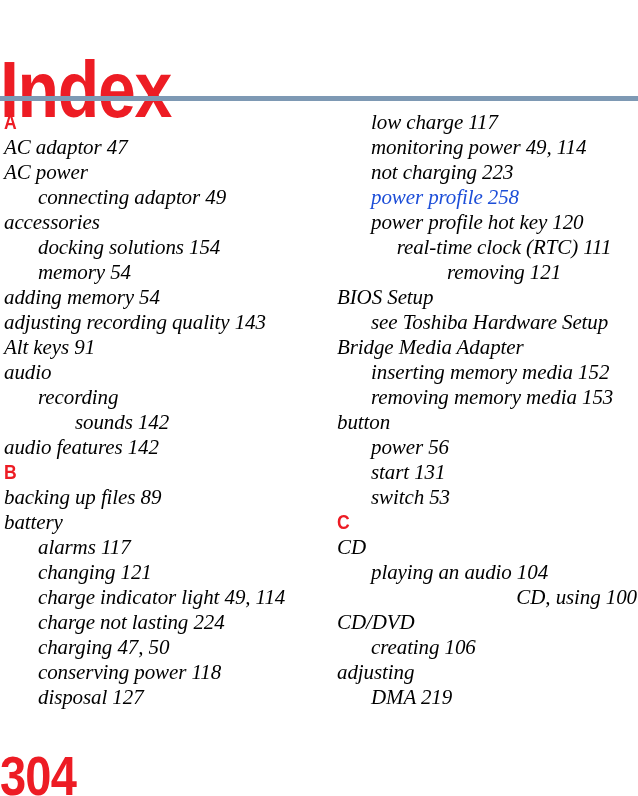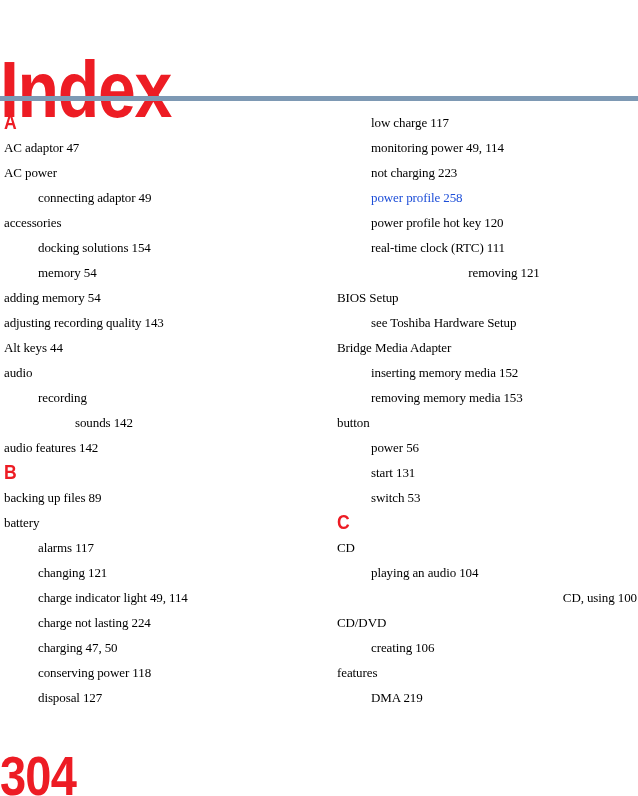--- a/index.html
+++ b/index.html
@@ -42,26 +42,27 @@
   
   .index-column {
     position: absolute;
     top: 110px;
     width: 300px;
   }
   #column-left  { left: 4px; }
   #column-right { left: 337px; }
 
   .index-entry {
-    font-size: 13px;
+    font-size: 21px;
     line-height: 25px;
     height: 25px;
     color: #000000;
     white-space: nowrap;
     letter-spacing: -0.1px;
+    font-style: italic;
   }
   .lvl-0 { padding-left: 0px; }
   .lvl-1 { padding-left: 34px; }
   .lvl-2 { padding-left: 71px; }
 
   .section-letter {
     font-family: "Liberation Sans Narrow", "Liberation Sans", sans-serif;
     font-weight: 700;
     font-size: 20px;
     line-height: 25px;
@@ -96,21 +97,21 @@
 <div id="column-left" class="index-column">
     <div class="section-letter lvl-0" style="color: rgb(237, 28, 36);">A</div>
     <div class="index-entry lvl-0" style="color: rgb(0, 0, 0);">AC adaptor 47</div>
     <div class="index-entry lvl-0" style="color: rgb(0, 0, 0);">AC power</div>
     <div class="index-entry lvl-1" style="color: rgb(0, 0, 0);">connecting adaptor 49</div>
     <div class="index-entry lvl-0" style="color: rgb(0, 0, 0);">accessories</div>
     <div class="index-entry lvl-1" style="color: rgb(0, 0, 0);">docking solutions 154</div>
     <div class="index-entry lvl-1" style="color: rgb(0, 0, 0);">memory 54</div>
     <div class="index-entry lvl-0" style="color: rgb(0, 0, 0);">adding memory 54</div>
     <div class="index-entry lvl-0" style="color: rgb(0, 0, 0);">adjusting recording quality 143</div>
-    <div class="index-entry lvl-0" style="color: rgb(0, 0, 0);">Alt keys 44</div>
+    <div class="index-entry lvl-0" style="color: rgb(0, 0, 0);">Alt keys 91</div>
     <div class="index-entry lvl-0" style="color: rgb(0, 0, 0);">audio</div>
     <div class="index-entry lvl-1" style="color: rgb(0, 0, 0);">recording</div>
     <div class="index-entry lvl-2" style="color: rgb(0, 0, 0);">sounds 142</div>
     <div class="index-entry lvl-0" style="color: rgb(0, 0, 0);">audio features 142</div>
     <div class="section-letter lvl-0" style="color: rgb(237, 28, 36);">B</div>
     <div class="index-entry lvl-0" style="color: rgb(0, 0, 0);">backing up files 89</div>
     <div class="index-entry lvl-0" style="color: rgb(0, 0, 0);">battery</div>
     <div class="index-entry lvl-1" style="color: rgb(0, 0, 0);">alarms 117</div>
     <div class="index-entry lvl-1" style="color: rgb(0, 0, 0);">changing 121</div>
     <div class="index-entry lvl-1" style="color: rgb(0, 0, 0);">charge indicator light 49, 114</div>
@@ -119,34 +120,34 @@
     <div class="index-entry lvl-1" style="color: rgb(0, 0, 0);">conserving power 118</div>
     <div class="index-entry lvl-1" style="color: rgb(0, 0, 0);">disposal 127</div>
   </div>
 
 <div id="column-right" class="index-column">
     <div class="index-entry lvl-1" style="color: rgb(0, 0, 0);">low charge 117</div>
     <div class="index-entry lvl-1" style="color: rgb(0, 0, 0);">monitoring power 49, 114</div>
     <div class="index-entry lvl-1" style="color: rgb(0, 0, 0);">not charging 223</div>
     <div class="index-entry lvl-1" style="color: #1d4ed8;">power profile 258</div>
     <div class="index-entry lvl-1" style="color: rgb(0, 0, 0);">power profile hot key 120</div>
-    <div class="index-entry lvl-1" style="color: rgb(0, 0, 0);">real-time clock (RTC) 111</div>
+    <div class="index-entry lvl-1" style="color: rgb(0, 0, 0); text-align: center;">real-time clock (RTC) 111</div>
     <div class="index-entry lvl-1" style="color: rgb(0, 0, 0); text-align: center;">removing 121</div>
     <div class="index-entry lvl-0" style="color: rgb(0, 0, 0);">BIOS Setup</div>
     <div class="index-entry lvl-1" style="color: rgb(0, 0, 0);">see Toshiba Hardware Setup</div>
     <div class="index-entry lvl-0" style="color: rgb(0, 0, 0);">Bridge Media Adapter</div>
     <div class="index-entry lvl-1" style="color: rgb(0, 0, 0);">inserting memory media 152</div>
     <div class="index-entry lvl-1" style="color: rgb(0, 0, 0);">removing memory media 153</div>
     <div class="index-entry lvl-0" style="color: rgb(0, 0, 0);">button</div>
     <div class="index-entry lvl-1" style="color: rgb(0, 0, 0);">power 56</div>
     <div class="index-entry lvl-1" style="color: rgb(0, 0, 0);">start 131</div>
     <div class="index-entry lvl-1" style="color: rgb(0, 0, 0);">switch 53</div>
     <div class="section-letter lvl-0" style="color: rgb(237, 28, 36);">C</div>
     <div class="index-entry lvl-0" style="color: rgb(0, 0, 0);">CD</div>
     <div class="index-entry lvl-1" style="color: rgb(0, 0, 0);">playing an audio 104</div>
     <div class="index-entry lvl-0" style="color: rgb(0, 0, 0); text-align: right;">CD, using 100</div>
     <div class="index-entry lvl-0" style="color: rgb(0, 0, 0);">CD/DVD</div>
     <div class="index-entry lvl-1" style="color: rgb(0, 0, 0);">creating 106</div>
-    <div class="index-entry lvl-0" style="color: rgb(0, 0, 0);">features</div>
+    <div class="index-entry lvl-0" style="color: rgb(0, 0, 0);">adjusting</div>
     <div class="index-entry lvl-1" style="color: rgb(0, 0, 0);">DMA 219</div>
   </div>
 
 <div id="page-number" style="color: rgb(237, 28, 36);">304</div>
 
 </body></html>

